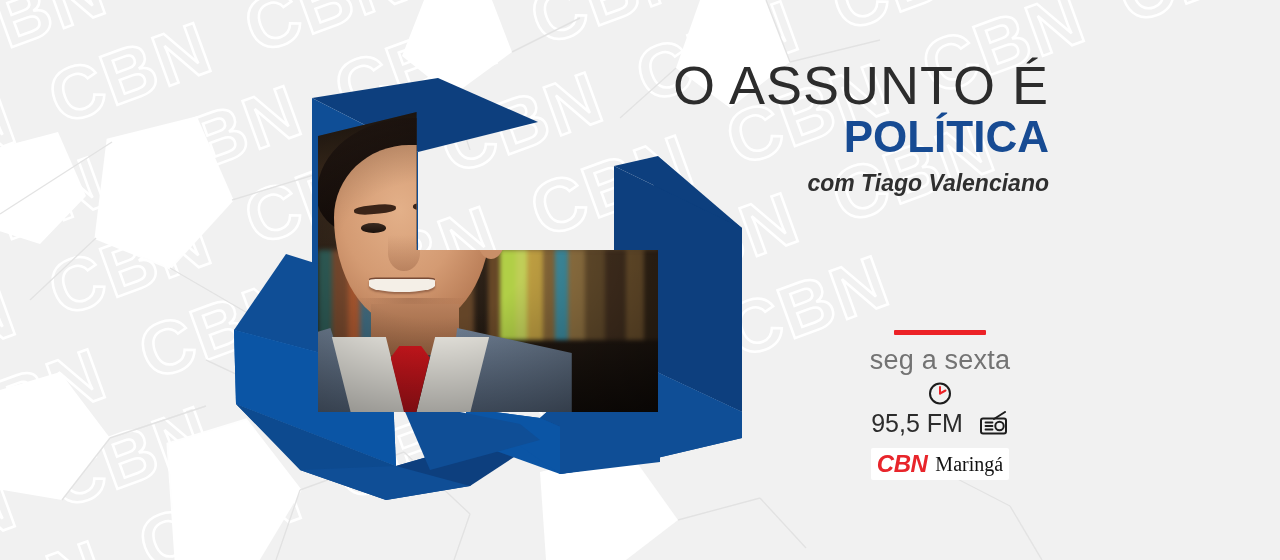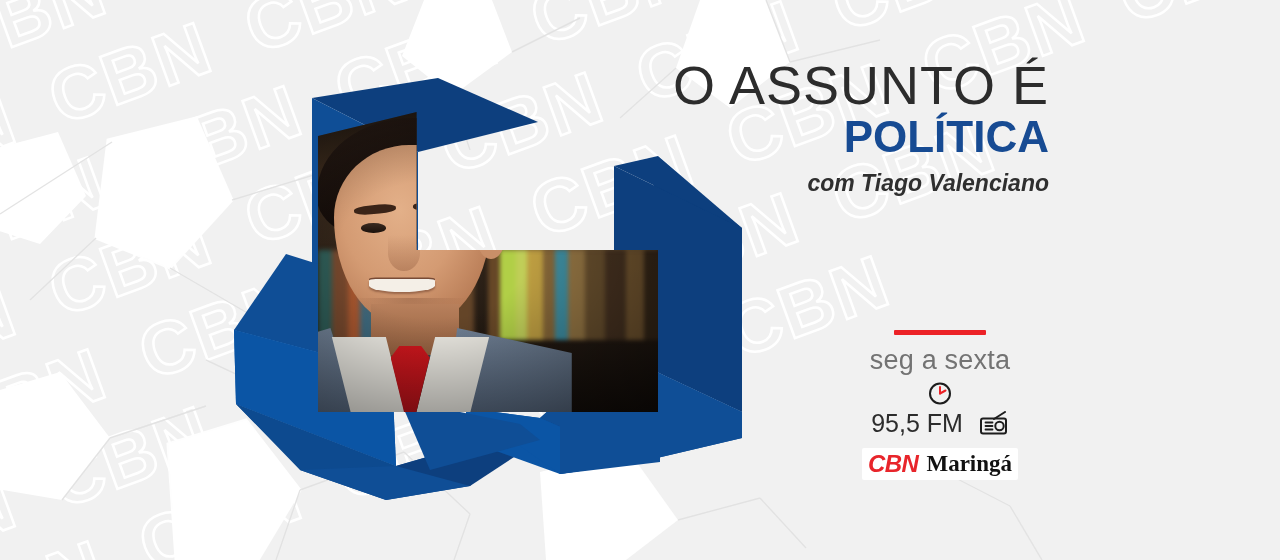--- a/index.html
+++ b/index.html
@@ -224,21 +224,21 @@
     background:#ffffff; padding:2px 6px; border-radius:2px;
     width:max-content; margin-left:auto; margin-right:auto;
   }
   .cbn-red {
     font-family:"Liberation Sans", sans-serif;
     font-weight:700; font-style:italic; font-size:24px;
     color:#e8252b; letter-spacing:-.5px;
   }
   .cbn-city {
     font-family:"Liberation Serif", serif;
-    font-weight:700; font-size:23px; color:#111;
+    font-weight:400; font-size:20px; color:#111;
   }
 </style>
 </head>
 <body>
 
 <div class="banner">
 
   <div class="watermark" id="wm">
       <div class="wm-row"></div>
       <div class="wm-row"><span>CBN</span><span>CBN</span></div>

